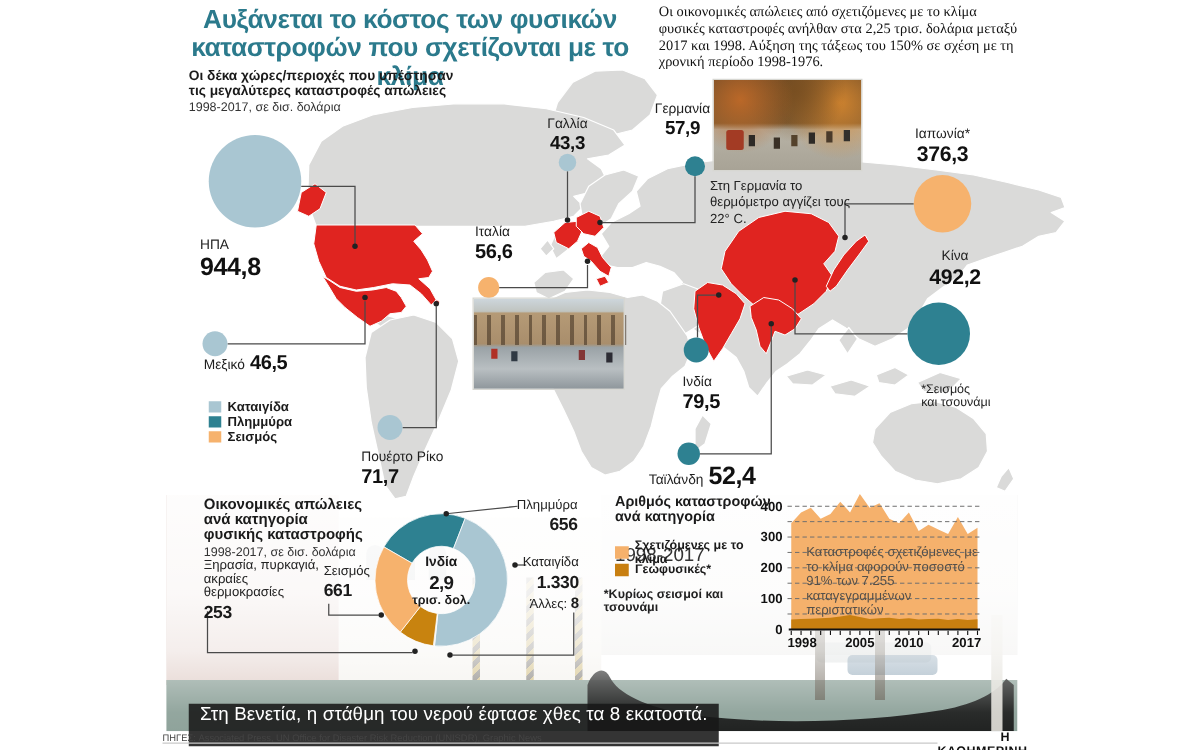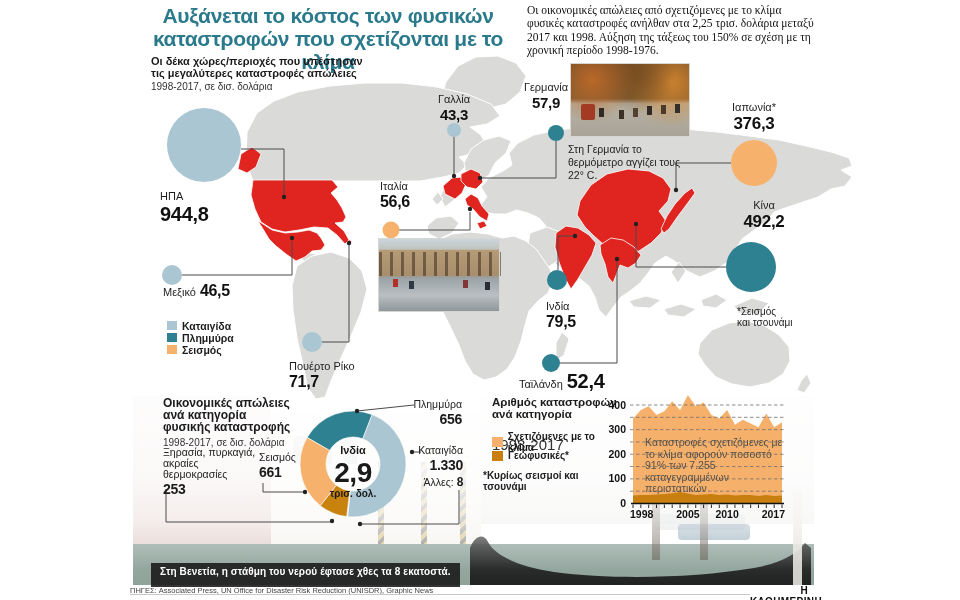--- a/index.html
+++ b/index.html
@@ -54,38 +54,38 @@
   .venice .pole-striped{position:absolute;top:66px;width:6px;height:86px;opacity:.5;
     background:repeating-linear-gradient(135deg,#2e2a24 0 4px,#b9972f 4px 8px);}
   .venice .water{position:absolute;left:0;top:148px;width:681px;height:41px;background:#8fa39b;}
   .venice .pole-dark{position:absolute;width:8px;background:#564c40;opacity:.6;}
   .venice .pole-white{position:absolute;left:660px;top:96px;width:9px;height:93px;background:#e4e2dc;opacity:.9;}
   .venice .boat{position:absolute;left:520px;top:118px;width:92px;height:16px;background:#cfd3d4;opacity:.6;border-radius:4px;}
   .venice .tarp{position:absolute;left:545px;top:128px;width:72px;height:16px;background:#4a6f8c;opacity:.5;border-radius:4px;}
   .venice .fade{position:absolute;left:0;top:0;width:681px;height:189px;
     background:linear-gradient(180deg,rgba(255,255,255,.95) 0%,rgba(255,255,255,.86) 42%,
       rgba(255,255,255,.62) 66%,rgba(255,255,255,.28) 79%,rgba(255,255,255,.04) 92%,rgba(255,255,255,0) 100%);}
-  .venice-bar{left:151px;top:563px;height:24px;background:rgba(24,24,24,.88);color:#fff;
-    font-size:10px;font-weight:bold;line-height:18px;padding:0 9px;letter-spacing:.1px;}
+  .venice-bar{left:151px;top:563px;height:34px;background:rgba(24,24,24,.88);color:#fff;
+    font-size:15px;font-weight:normal;line-height:18px;padding:0 9px;letter-spacing:.1px;}
   
   .donut-title{left:163px;top:397px;width:130px;font-size:12px;line-height:12.2px;font-weight:bold;}
   .donut-title .note{font-weight:normal;font-size:10px;margin-top:3px;color:#333;}
   .dlabel{position:absolute;line-height:1;}
   .dlabel .t{font-size:10.5px;color:#222;}
   .dlabel .v{font-size:14px;font-weight:bold;letter-spacing:-.3px;margin-top:2px;}
   .dl-flood{left:382px;top:399px;width:80px;text-align:right;}
   .dl-storm{left:383px;top:445px;width:80px;text-align:right;}
   .dl-other{left:363px;top:476px;width:100px;text-align:right;font-size:10.5px;}
   .dl-other .v{display:inline;font-size:12px;}
   .dl-quake{left:259px;top:452px;width:60px;text-align:left;}
   .dl-drought{left:163px;top:447px;width:98px;text-align:left;}
   .dl-drought .t{line-height:11px;display:block;}
   .donut-center{left:313px;top:445px;width:80px;text-align:center;font-weight:bold;line-height:1;}
   .donut-center .c1{font-size:11px;}
-  .donut-center .c2{font-size:28px;margin:3px 0 2px;letter-spacing:-.5px;}
+  .donut-center .c2{font-size:15px;margin:3px 0 2px;letter-spacing:-.5px;}
   .donut-center .c3{font-size:10px;}
   
   .area-title{left:492px;top:397px;width:140px;font-size:11.5px;line-height:11.8px;font-weight:bold;}
   .area-title .note{font-weight:normal;font-size:15px;margin-top:18px;color:#333;}
   .area-legend{left:492px;top:436px;width:130px;font-size:10px;font-weight:bold;}
   .area-legend .row{display:flex;align-items:center;height:11px;margin-bottom:3px;}
   .area-legend .sw{width:11px;height:10px;margin-right:5px;}
   .area-foot{left:483px;top:470px;width:140px;font-size:10px;font-weight:bold;color:#222;}
   .area-note{left:645px;top:437px;width:140px;font-size:10.5px;line-height:11.6px;color:#55504a;}
   

